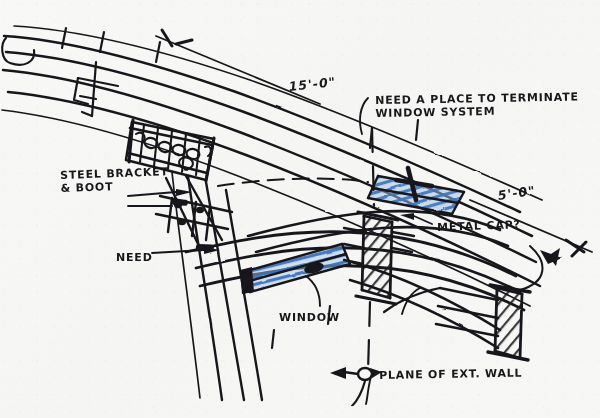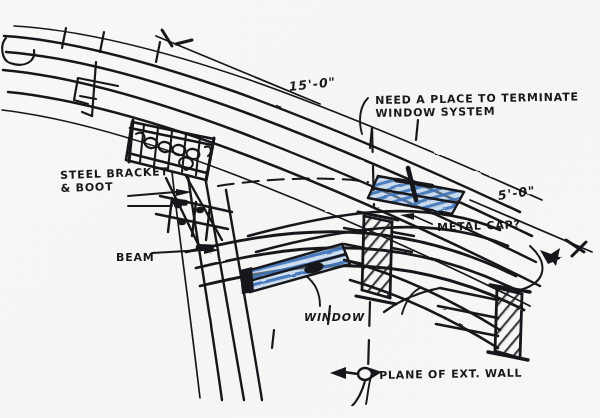--- a/index.html
+++ b/index.html
@@ -361,28 +361,28 @@
       </g>
 
     </g>
   </svg>
 
   <div class="anno-layer">
 
     <div class="anno" style="left:60px; top:170px; transform:rotate(-2deg);">STEEL BRACKET
 &amp; BOOT</div>
 
-    <div class="anno" style="left:116px; top:252px;">BEAM</div>
+    <div class="anno" style="left:116px; top:252px;">NEED</div>
 
     <div class="anno" style="left:375px; top:95px; transform:rotate(-1deg);">NEED A PLACE TO TERMINATE
 WINDOW SYSTEM</div>
 
     <div class="anno" style="left:437px; top:222px; transform:rotate(-2deg);">METAL CAP?</div>
 
-    <div class="anno" style="left:304px; top:312px;font-style:italic;">WINDOW</div>
+    <div class="anno" style="left:279px; top:312px;">WINDOW</div>
 
 
     <div class="anno" style="left:379px; top:370px; transform:rotate(-1deg);">PLANE OF EXT. WALL</div>
 
     <div class="anno dim" style="left:288px; top:80px; transform:rotate(-6deg);">15'-0"</div>
 
     <div class="anno dim" style="left:497px; top:189px; transform:rotate(-8deg);">5'-0"</div>
 
   </div>
 

